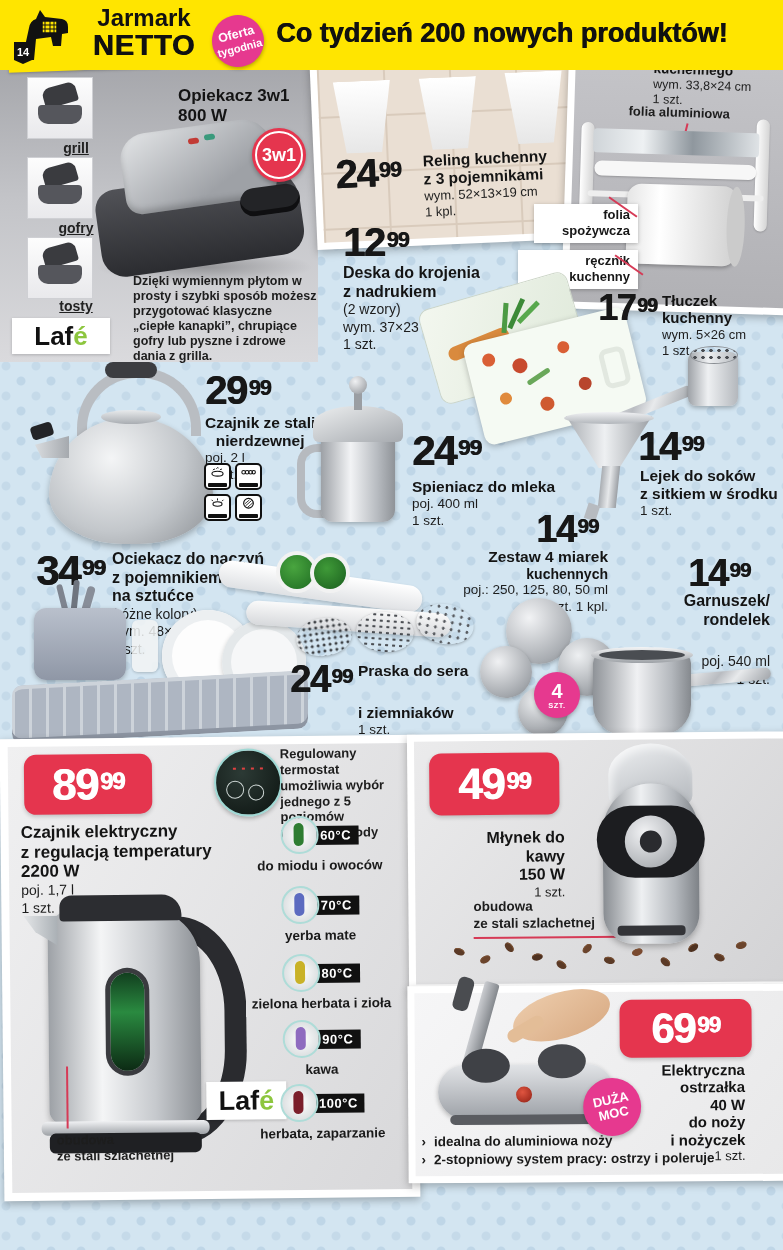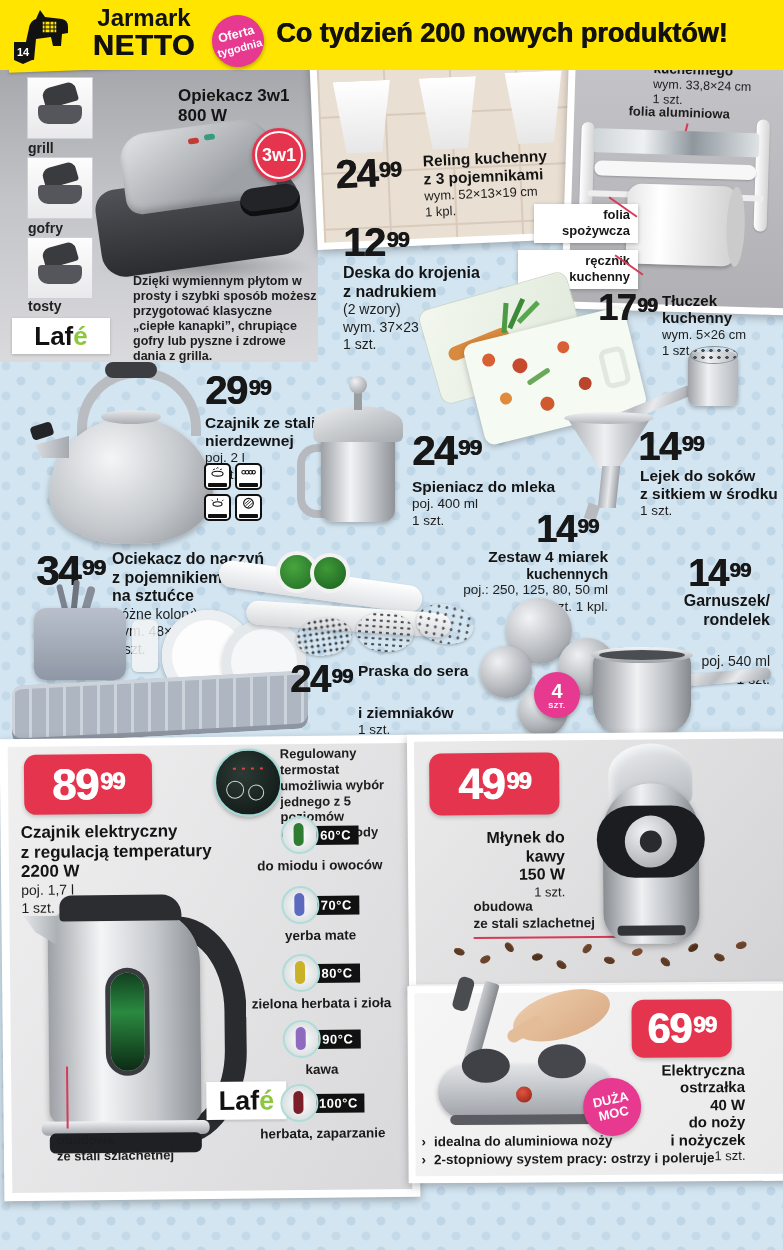--- a/index.html
+++ b/index.html
@@ -21,21 +21,21 @@
   .rline{background:#d63a56;}
 
   
   .panel-grill{left:0;top:0;width:318px;height:362px;
     background:linear-gradient(180deg,#97989d 0%,#c3c4c8 55%,#dadadd 100%);}
   .date-banner{left:8px;top:16px;width:152px;height:54px;background:#ffe500;
     transform:rotate(-2deg);display:flex;flex-direction:column;align-items:center;justify-content:center;box-shadow:0 1px 3px #0004;}
   .db1{font-size:14px;font-weight:700;}
   .db2{font-size:23px;font-weight:900;margin-top:-2px;}
   .thumb{left:28px;width:64px;height:60px;background:linear-gradient(180deg,#fdfdfd,#e9e9ec);box-shadow:0 0 0 1px #cfd0d4;}
-  .thumb-label{left:28px;width:64px;text-align:left;font-size:14px;font-weight:600;color:#222;}
+  .thumb-label{left:44px;width:64px;text-align:center;font-size:14px;font-weight:600;color:#222;text-decoration:underline;}
   .mini-top{position:absolute;left:15px;top:7px;width:34px;height:20px;border-radius:8px 8px 3px 3px;background:#3a3b3f;transform:rotate(-16deg);}
   .mini-bot{position:absolute;left:10px;top:27px;width:44px;height:19px;border-radius:4px 4px 10px 10px;background:#55565c;}
   .lafe{background:#fff;display:flex;align-items:center;justify-content:center;font-weight:800;color:#111;box-shadow:0 1px 3px #0003;}
   .lafe .acc{color:#8dc63f;}
   .b3w1{width:54px;height:54px;border-radius:50%;background:#e5354e;color:#fff;display:flex;align-items:center;justify-content:center;font-weight:900;font-size:18px;box-shadow:0 2px 4px #0004;}
   .b3w1::after{content:"";position:absolute;inset:3px;border:2px solid #fff;border-radius:50%;}
   .sm-shadow{left:5px;top:128px;width:215px;height:34px;background:radial-gradient(closest-side,#00000045,#0000);}
   .sm-lid{left:30px;top:4px;width:152px;height:80px;border-radius:26px 30px 16px 16px;transform:rotate(-8deg);
     background:linear-gradient(150deg,#e3e5e7,#9ea1a6 70%);box-shadow:inset 0 -4px 6px #0003;}
   .sm-body{left:6px;top:56px;width:204px;height:88px;border-radius:20px 34px 24px 24px;transform:rotate(-8deg);
@@ -252,21 +252,21 @@
     <div class="abs" style="left:14px;top:52px;width:164px;height:126px;border-radius:50% 50% 46% 46% / 62% 62% 40% 40%;background:radial-gradient(circle at 38% 32%,#f4f5f6,#c3c7cb 55%,#898d92);box-shadow:0 3px 6px #0004;"></div>
     <div class="abs" style="left:66px;top:44px;width:60px;height:14px;border-radius:50%;background:linear-gradient(#e8eaec,#a9adb2);"></div>
     <div class="abs" style="left:0px;top:70px;width:34px;height:22px;background:linear-gradient(90deg,#d9dcdf,#a5a9ae);clip-path:polygon(0 40%,100% 0,100% 100%,20% 100%);"></div>
     <div class="abs" style="left:-4px;top:58px;width:22px;height:14px;border-radius:4px;background:#232427;transform:rotate(-18deg);"></div>
   </div>
   <div class="abs price" style="left:205px;top:370px;font-size:40px;">
     <span>29</span><span class="cents">99</span>
   </div>
   <div class="abs" style="left:205px;top:414px;">
     <div class="pname" style="font-size:15.5px;">Czajnik ze stali</div>
-    <div class="pname" style="font-size:15.5px;">nierdzewnej</div>
+    <div class="pname" style="font-size:15.5px;text-align:center;">nierdzewnej</div>
     <div class="pinfo" style="font-size:13.5px;">poj. 2 l</div>
     <div class="pinfo" style="font-size:13.5px;">1 szt.</div>
   </div>
   <div class="abs hobgrid" style="left:204px;top:463px;">
     <div class="hob">
       <svg viewBox="0 0 23 23" style="position:absolute;left:1px;top:1px;width:21px;height:16px;">
           <ellipse cx="11.5" cy="11" rx="8" ry="3.5" fill="none" stroke="#111" stroke-width="1.6"></ellipse>
           <path d="M5 6 q2-3 3-1 M10 4 q1.5-3 3-1 M15 6 q2-3 3-1" fill="none" stroke="#111" stroke-width="1.4"></path>
         </svg>
     </div>
@@ -543,21 +543,21 @@
         <div class="abs" style="left:86px;top:28px;width:40px;height:13px;border-radius:7px;background:#e3bd97;transform:rotate(-30deg);"></div>
         <div class="abs" style="left:52px;top:-14px;width:15px;height:100px;background:linear-gradient(90deg,#caccd0,#84888d);transform:rotate(16deg);border-radius:3px;"></div>
         <div class="abs" style="left:36px;top:-18px;width:16px;height:34px;background:#4a4c50;transform:rotate(16deg);border-radius:6px;"></div>
         <div class="abs" style="left:18px;top:70px;width:176px;height:54px;border-radius:28px;background:linear-gradient(180deg,#e2e4e7,#9da1a7);box-shadow:0 2px 5px #0004;"></div>
         <div class="abs" style="left:42px;top:54px;width:48px;height:34px;border-radius:50%;background:#3f4146;"></div>
         <div class="abs" style="left:118px;top:50px;width:48px;height:34px;border-radius:50%;background:#45474c;"></div>
         <div class="abs" style="left:96px;top:92px;width:16px;height:16px;border-radius:50%;background:radial-gradient(circle at 40% 35%,#e05540,#8e1f14);"></div>
         <div class="abs" style="left:30px;top:120px;width:152px;height:10px;border-radius:5px;background:#5a5c61;"></div>
       </div>
 
-      <div class="abs plate" style="left:217px;top:8px;width:100px;height:58px;">
+      <div class="abs plate" style="left:205px;top:8px;width:132px;height:58px;">
         <div class="price white" style="font-size:42px;">
           <span>69</span><span class="cents">99</span>
         </div>
       </div>
       <div class="abs" style="left:218px;top:70px;width:112px;text-align:right;">
         <div class="pname" style="font-size:15px;">Elektryczna</div>
         <div class="pname" style="font-size:15px;">ostrzałka</div>
         <div class="pname" style="font-size:15px;">40 W</div>
         <div class="pname" style="font-size:15px;">do noży</div>
         <div class="pname" style="font-size:15px;">i nożyczek</div>

